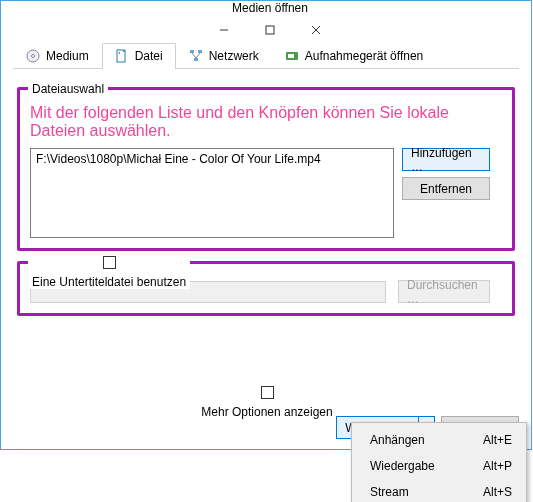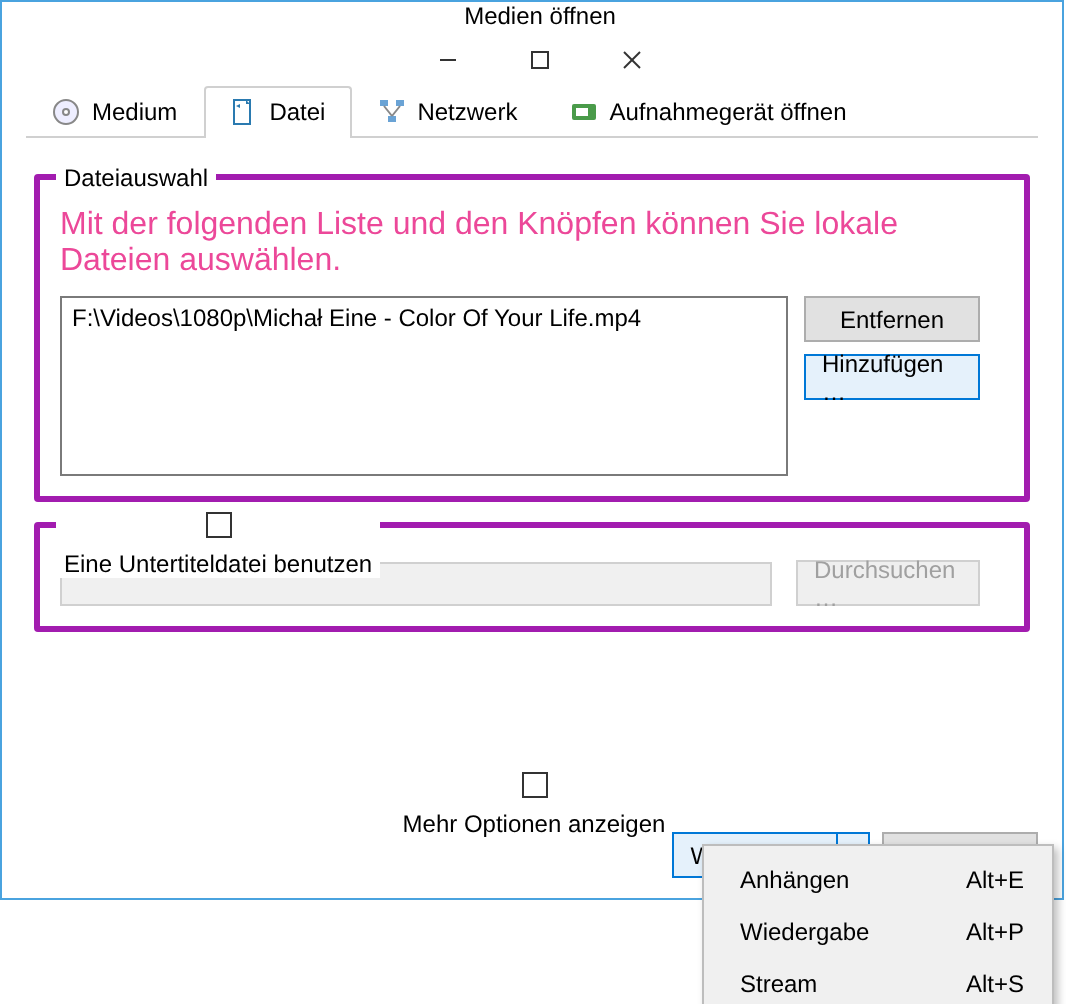--- a/index.html
+++ b/index.html
@@ -112,22 +112,22 @@
 
     <div class="panel">
       <div class="groupbox">
         <span class="groupbox-title">Dateiauswahl</span>
         <div class="instruction">Mit der folgenden Liste und den Knöpfen können Sie lokale Dateien auswählen.</div>
         <div class="file-row">
           <div class="file-list">
             <div class="file-item">F:\Videos\1080p\Michał Eine - Color Of Your Life.mp4</div>
           </div>
           <div class="side-btns">
+            <div class="btn highlight">Hinzufügen …</div>
             <div class="btn">Entfernen</div>
-            <div class="btn highlight">Hinzufügen …</div>
           </div>
         </div>
       </div>
 
       <div class="groupbox" style="padding-top:10px;">
         <div class="checkbox-row" style="position:absolute; top:-8px; left:8px; background:#fff; padding:0 4px;">
           <div class="checkbox"></div>
           <span>Eine Untertiteldatei benutzen</span>
         </div>
         <div class="subtitle-group">

